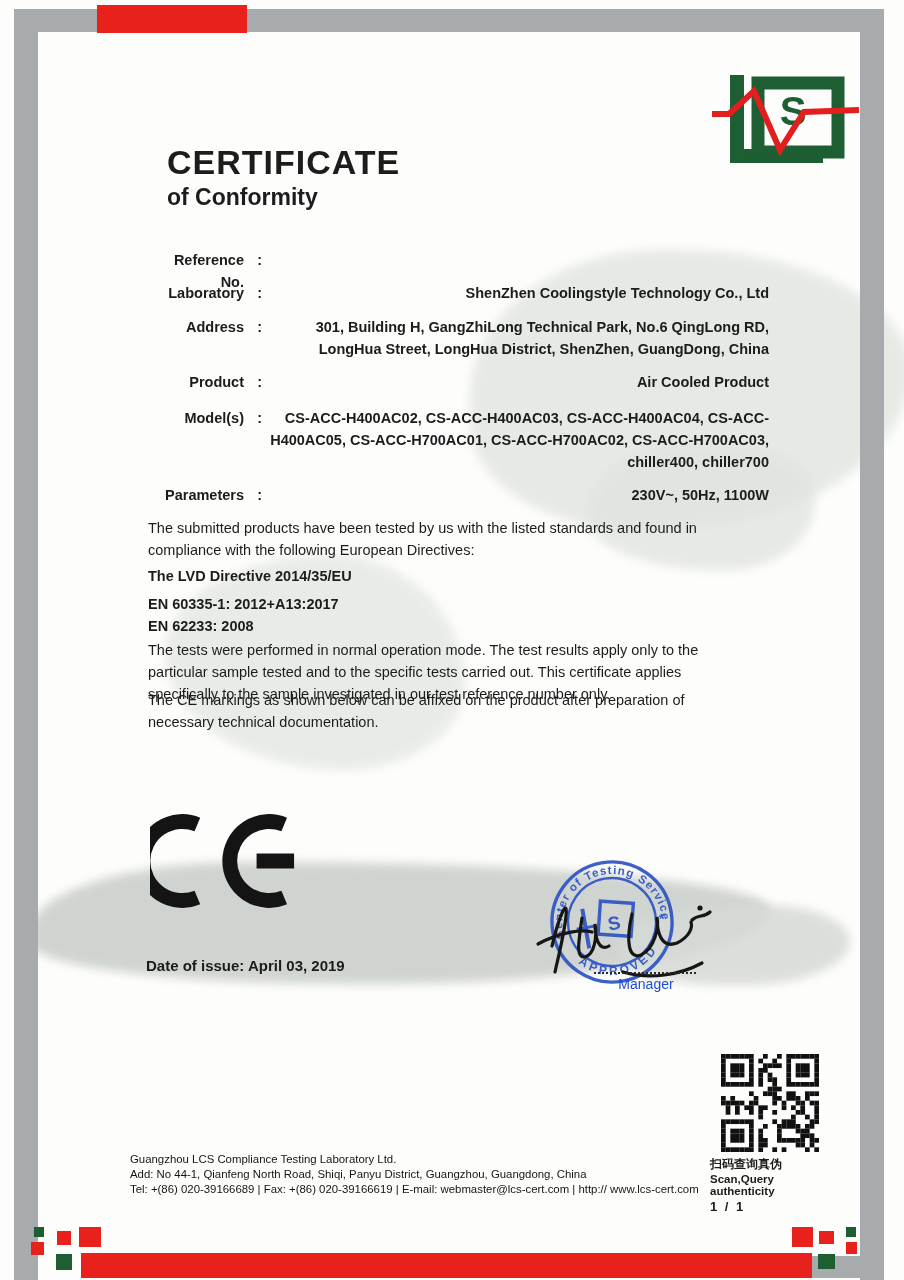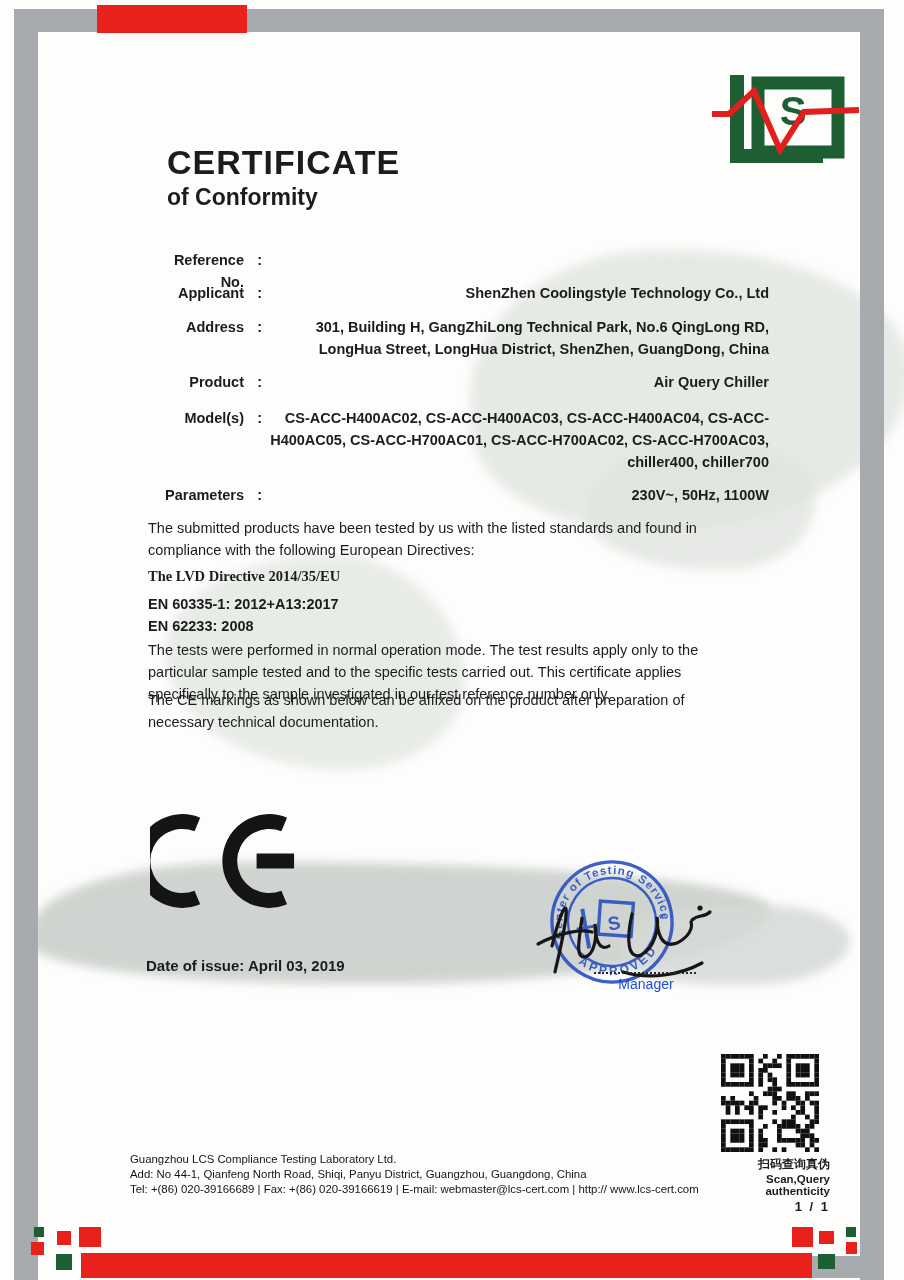--- a/index.html
+++ b/index.html
@@ -40,37 +40,37 @@
   .frow{position:absolute;left:148px;width:625px;display:grid;grid-template-columns:96px 18px 507px;
         font-size:14.5px;line-height:22px;text-align:right;}
   .frow .lab{font-weight:bold;}
   .frow .col{font-weight:bold;}
   .frow .val{font-weight:bold;}
   .r1{top:249px}.r2{top:282px}.r3{top:316px}.r4{top:371px}.r5{top:407px}.r6{top:484px}
 
   
   .para{position:absolute;left:148px;width:590px;font-size:14.5px;line-height:22px;}
   .p-intro{top:517px;}
-  .p-lvd{top:565px;font-weight:bold;font-family:Liberation Serif, serif;}
+  .p-lvd{top:565px;font-weight:bold;}
   .p-std{top:593px;font-weight:bold;}
   .p-tests{top:639px;}
   .p-ce{top:689px;}
   .p-other{top:752px;}
 
   
   .ce-mark{position:absolute;left:150px;top:811px;}
   .date-line{position:absolute;left:146px;top:957px;font-size:15px;font-weight:bold;text-align:center;}
   .stamp-wrap{position:absolute;left:543px;top:853px;width:138px;height:138px;transform:rotate(-10deg);opacity:.92;}
   .signature{position:absolute;left:528px;top:882px;}
   .sign-dots{position:absolute;left:594px;top:972px;width:102px;border-top:2px dotted #2a2a2a;}
   .manager{position:absolute;left:598px;top:976px;width:96px;text-align:center;font-size:14px;color:#1d4ed8;}
 
   
   .footer-left{position:absolute;left:130px;top:1152px;font-size:11.4px;line-height:15px;color:#151515;}
-  .qr-block{position:absolute;left:710px;top:1054px;width:120px;text-align:right;}
+  .qr-block{position:absolute;left:710px;top:1054px;width:120px;text-align:left;}
   .qr-svg{width:98px;height:98px;display:block;margin:0 auto;}
   .qr-cn{font-size:12px;font-weight:bold;margin-top:4px;}
   .qr-en{font-size:11.5px;font-weight:bold;}
   .page-num{font-size:13px;font-weight:bold;letter-spacing:2px;margin-top:2px;}
 </style>
 </head>
 <body>
 
 <div id="page">
 
@@ -109,33 +109,33 @@
   </div>
 
   <div class="title">CERTIFICATE</div>
   <div class="subtitle">of Conformity</div>
 
   <div class="frow r1">
     <span class="lab">Reference No.</span>
     <span class="col">:</span>
   </div>
   <div class="frow r2">
-    <span class="lab">Applicant</span>
+    <span class="lab">Laboratory</span>
     <span class="col">:</span>
     <span class="val">ShenZhen Coolingstyle Technology Co., Ltd</span>
   </div>
   <div class="frow r3">
     <span class="lab">Address</span>
     <span class="col">:</span>
     <span class="val">301, Building H, GangZhiLong Technical Park, No.6 QingLong RD, LongHua Street, LongHua District, ShenZhen, GuangDong, China</span>
   </div>
   <div class="frow r4">
     <span class="lab">Product</span>
     <span class="col">:</span>
-    <span class="val">Air Query Chiller</span>
+    <span class="val">Air Cooled Product</span>
   </div>
   <div class="frow r5">
     <span class="lab">Model(s)</span>
     <span class="col">:</span>
     <span class="val">CS-ACC-H400AC02, CS-ACC-H400AC03, CS-ACC-H400AC04, CS-ACC-H400AC05, CS-ACC-H700AC01, CS-ACC-H700AC02, CS-ACC-H700AC03, chiller400, chiller700</span>
   </div>
   <div class="frow r6">
     <span class="lab">Parameters</span>
     <span class="col">:</span>
     <span class="val">230V~, 50Hz, 1100W</span>

